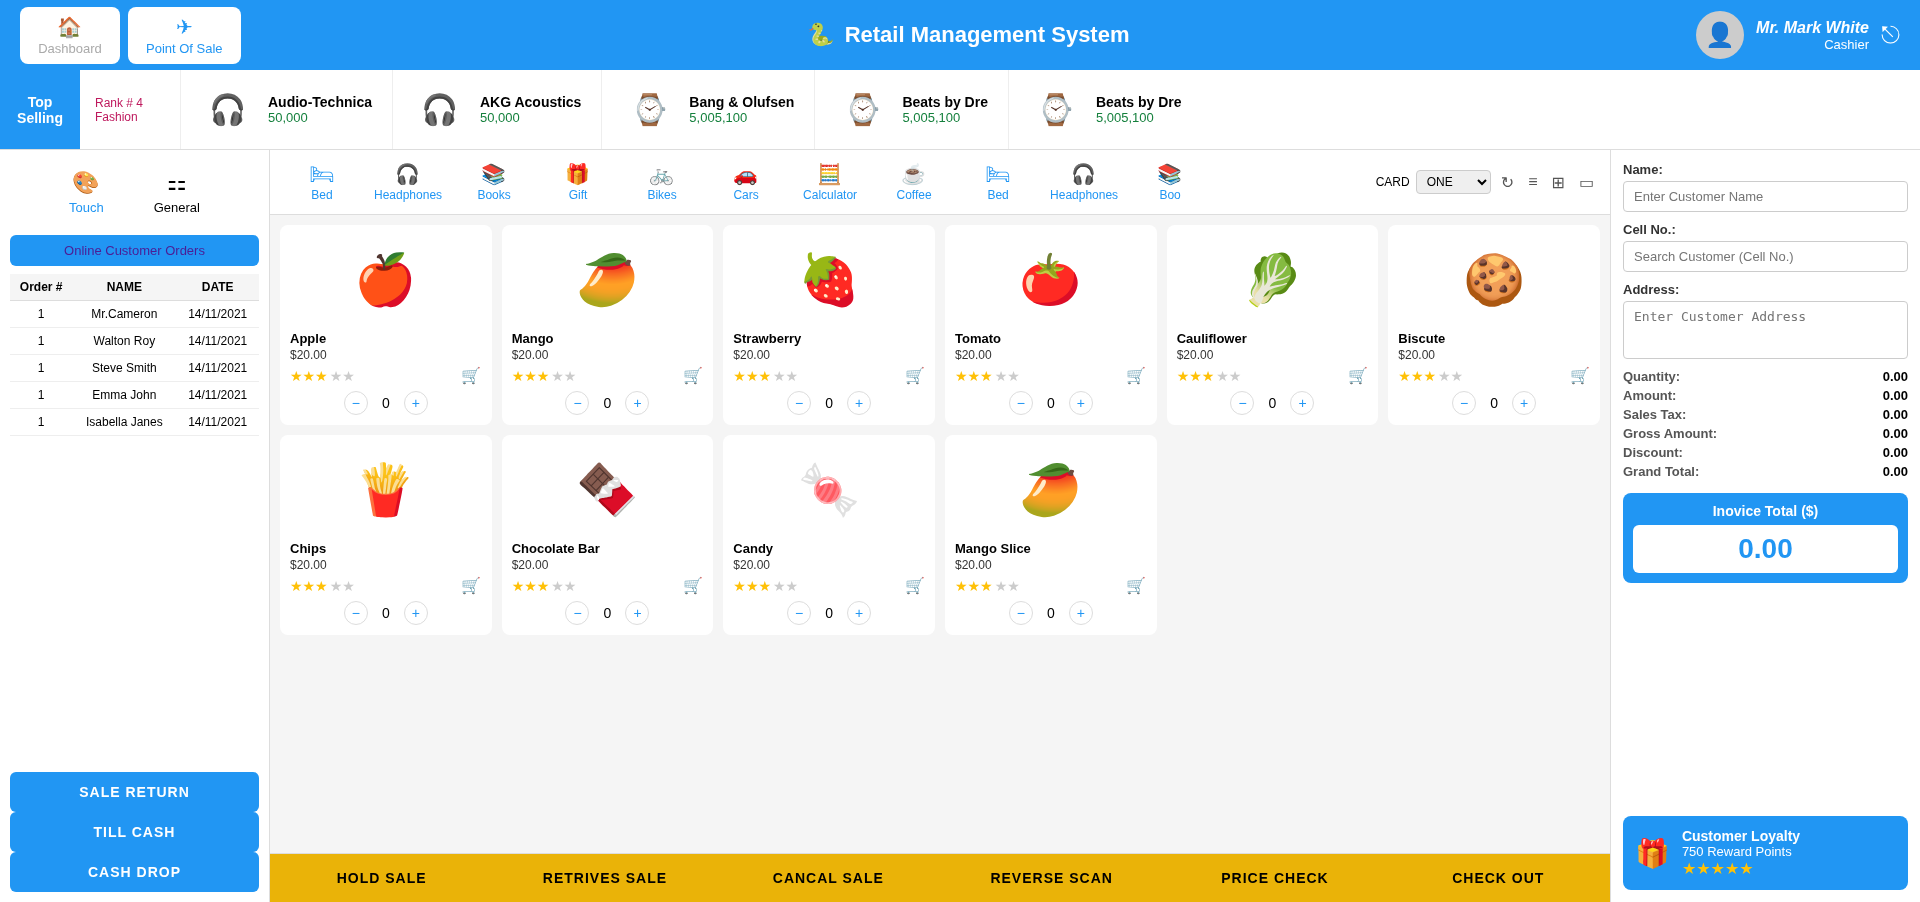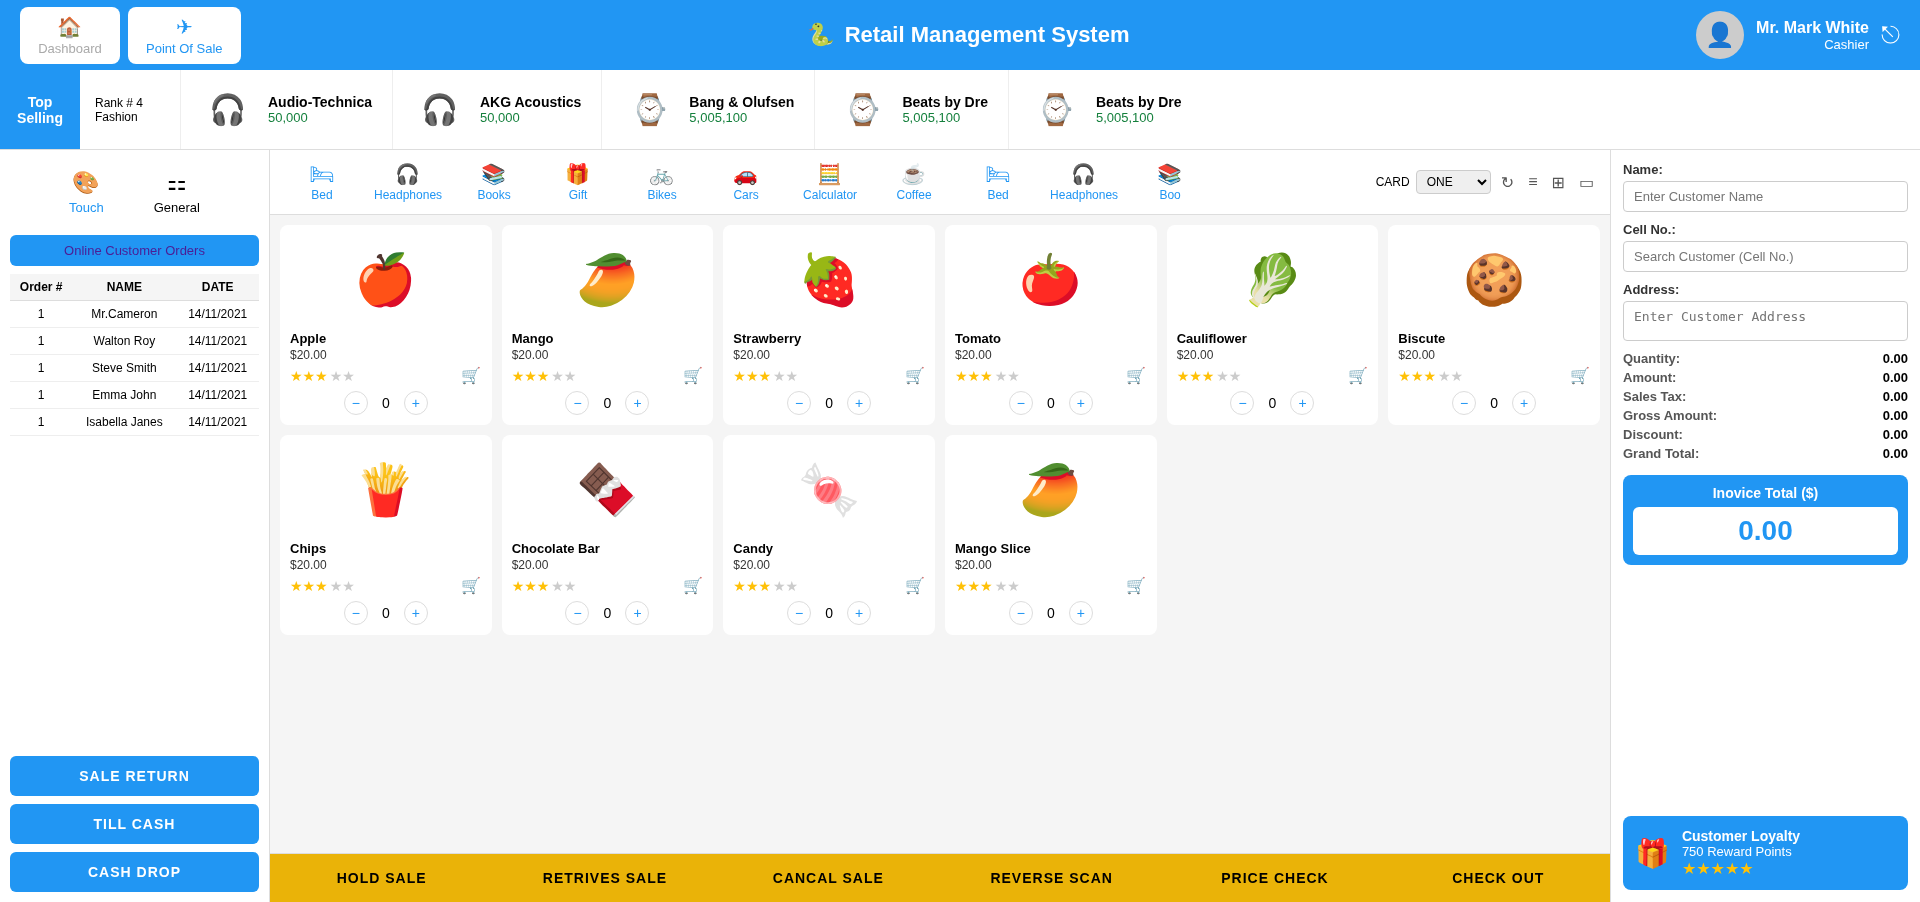--- a/index.html
+++ b/index.html
@@ -48,21 +48,21 @@
     }
     .avatar {
       width: 48px; height: 48px;
       border-radius: 50%;
       background: #ccc;
       display: flex; align-items: center; justify-content: center;
       font-size: 24px;
       overflow: hidden;
     }
     .user-info { text-align: right; }
-    .user-name { font-size: 16px; font-weight: bold; }
+    .user-name { font-size: 16px; font-weight: bold; font-style: italic; }
     .user-role { font-size: 13px; }
     .logout-btn {
       background: none; border: none; color: white; font-size: 24px; cursor: pointer;
     }
 
     
     .top-selling-bar {
       background: white;
       height: 80px;
       display: flex;
@@ -79,21 +79,21 @@
       display: flex;
       flex-direction: column;
       align-items: center;
       justify-content: center;
       font-weight: bold;
       font-size: 14px;
       min-width: 80px;
     }
     .rank-badge {
       font-size: 12px;
-      color: #000000;
+      color: #be185d;
       padding: 0 15px;
       min-width: 100px;
     }
     .top-item {
       display: flex;
       align-items: center;
       gap: 12px;
       padding: 0 20px;
       border-left: 1px solid #eee;
       height: 100%;
@@ -156,21 +156,21 @@
       padding: 6px 4px;
       text-align: center;
       border-bottom: 1px solid #ddd;
       font-weight: bold;
     }
     .orders-table td {
       padding: 6px 4px;
       text-align: center;
       border-bottom: 1px solid #eee;
     }
-    .sidebar-actions { display: flex; flex-direction: column; gap: 8px; margin-top: 0; }
+    .sidebar-actions { display: flex; flex-direction: column; margin-top: 0; }
     .sidebar-btn {
       background: #2196F3;
       color: white;
       border: none;
       border-radius: 6px;
       padding: 12px;
       font-size: 14px;
       font-weight: bold;
       cursor: pointer;
       letter-spacing: 1px;
@@ -302,21 +302,21 @@
       margin-bottom: 10px;
     }
     .form-textarea {
       width: 100%;
       border: 1px solid #ccc;
       border-radius: 4px;
       padding: 7px 10px;
       font-size: 13px;
       margin-bottom: 10px;
       resize: none;
-      height: 40px;
+      height: 58px;
     }
     .summary-row {
       display: flex;
       justify-content: space-between;
       font-size: 13px;
       margin-bottom: 4px;
     }
     .summary-label { color: #555; font-weight: bold; }
     .summary-val { font-weight: bold; }
     .invoice-total-box {

